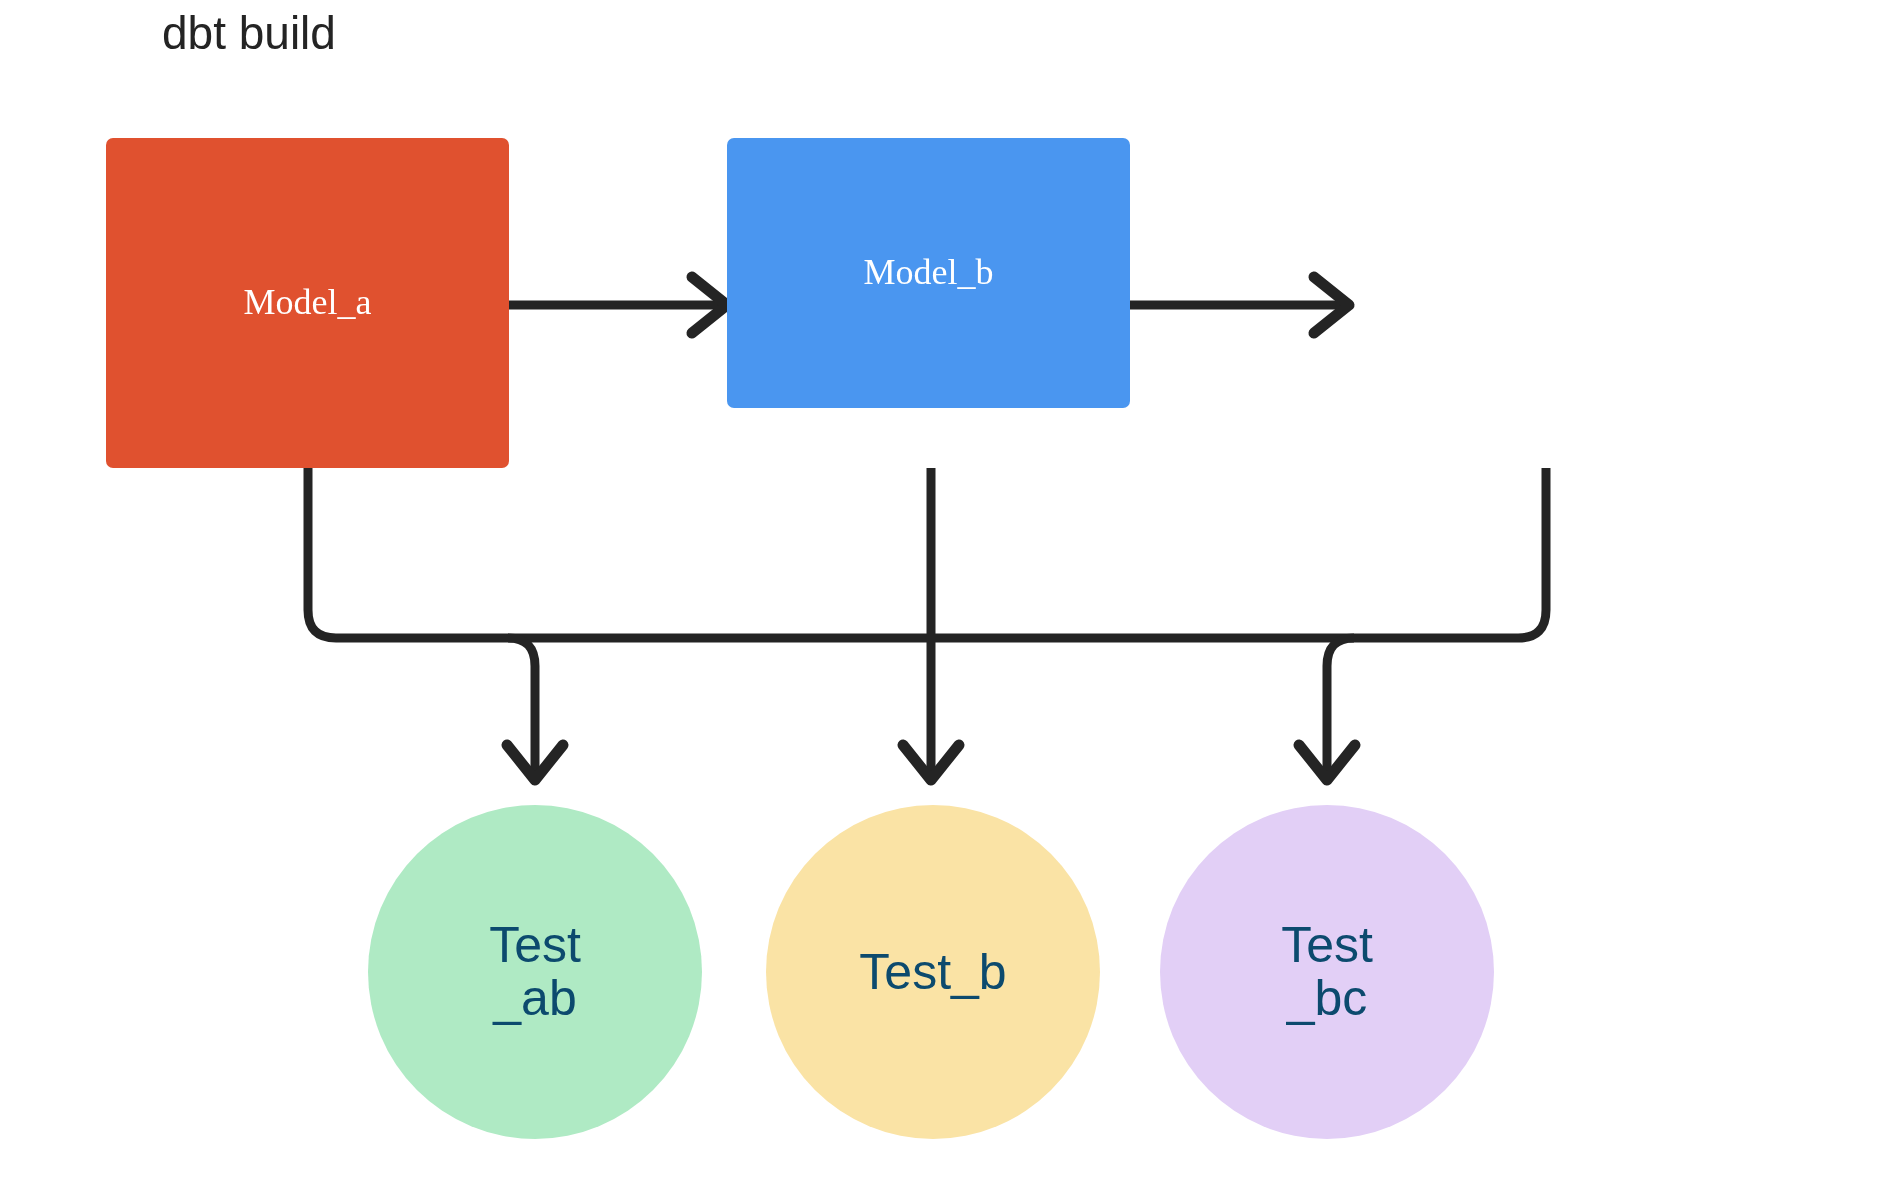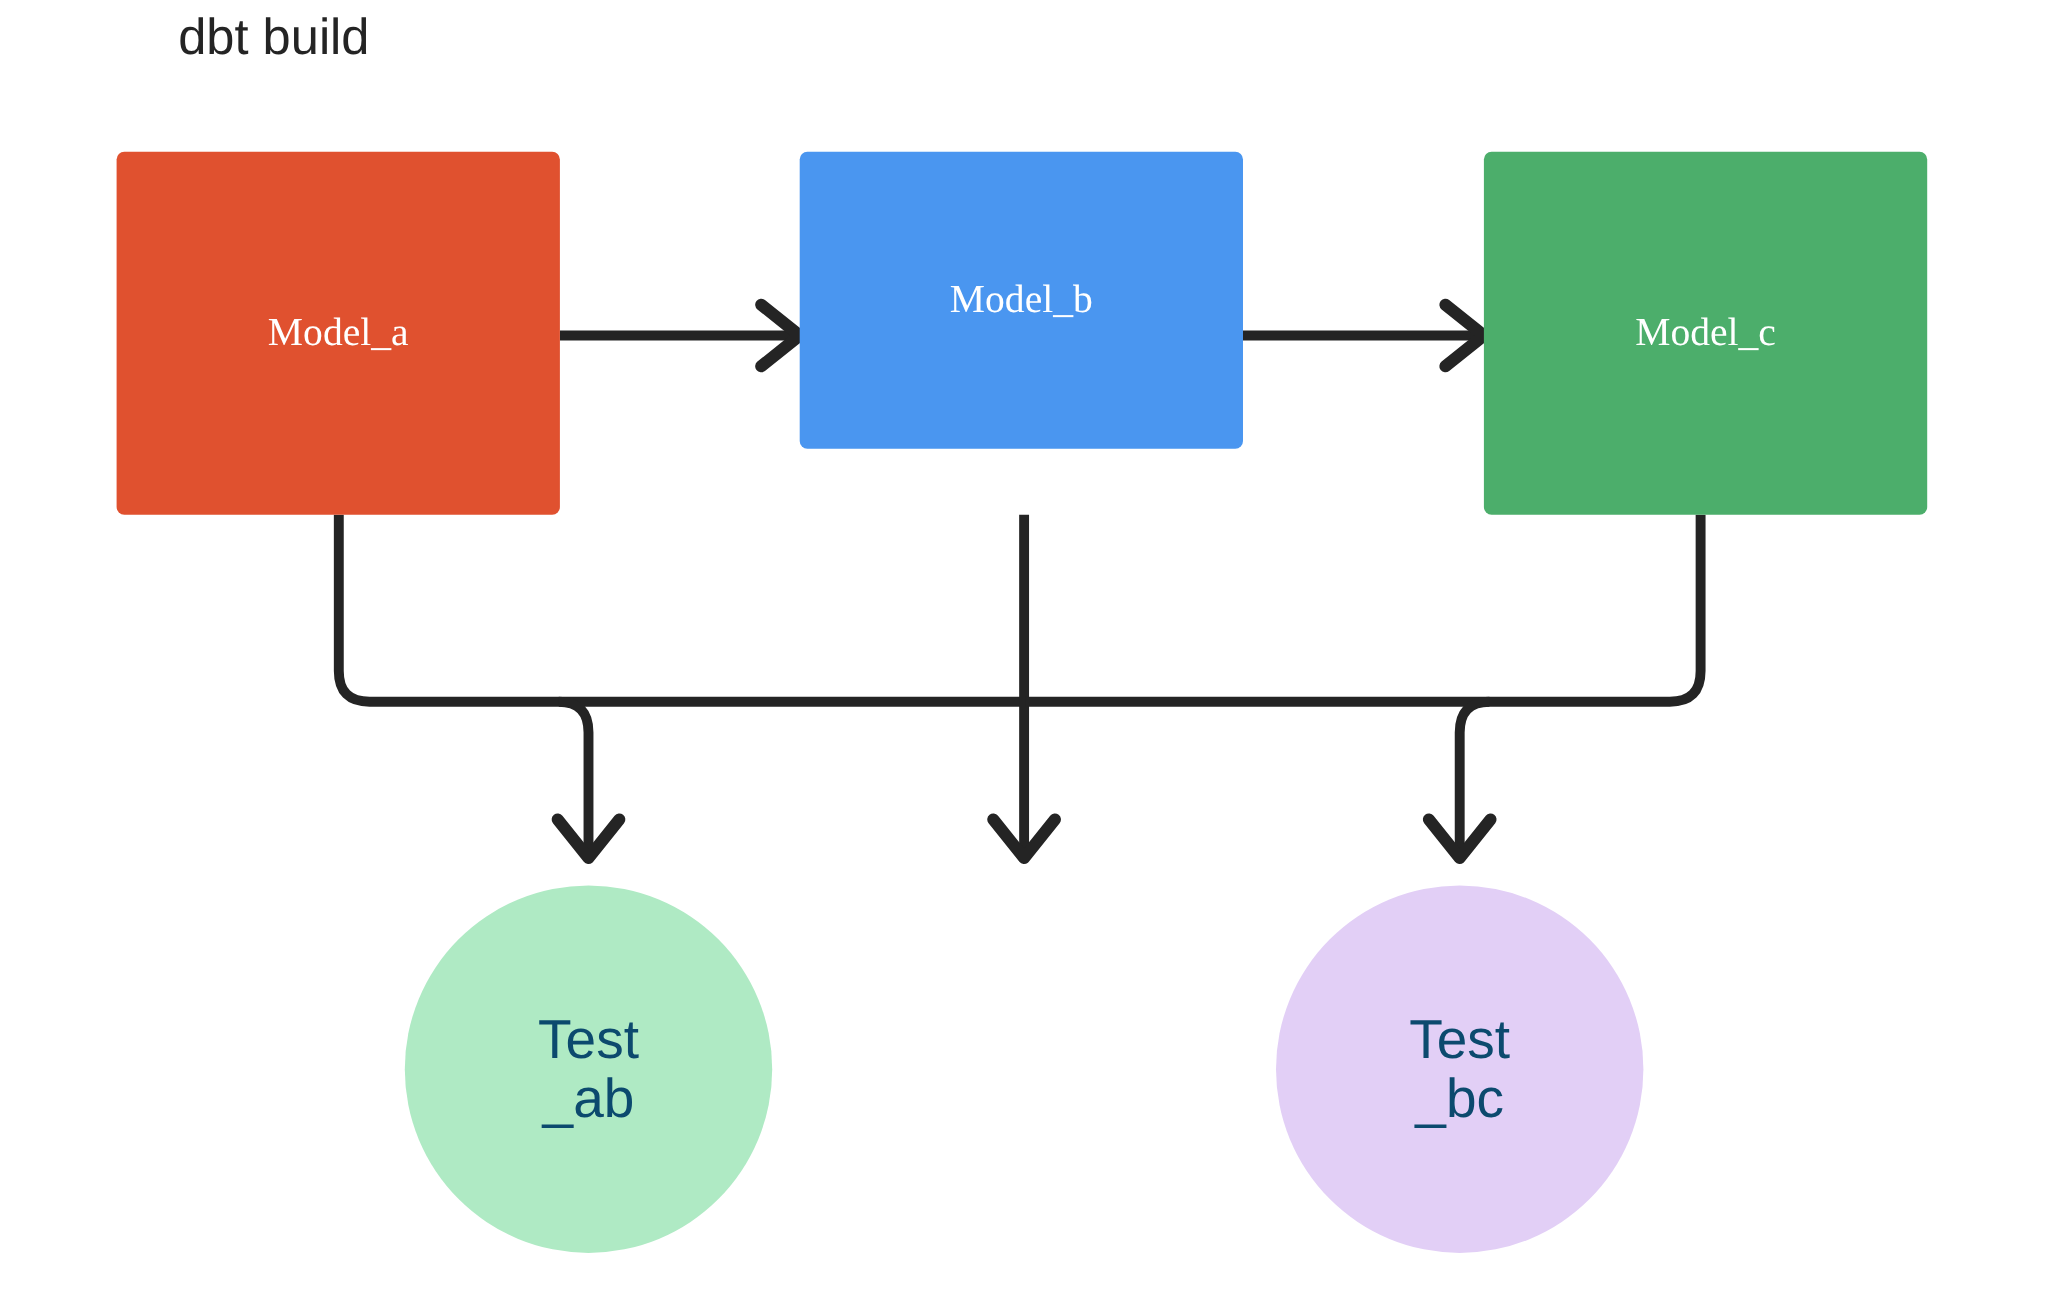--- a/index.html
+++ b/index.html
@@ -129,22 +129,22 @@
     <g>
       <path class="edge-line" d="M 1354 638 Q 1327 638 1327 666 L 1327 775"></path>
       <path class="edge-head" d="M 1299 745 L 1327 780 L 1355 745"></path>
     </g>
   </svg>
 
   <div class="model-node" id="node-model-a">Model_a</div>
 
   <div class="model-node" id="node-model-b">Model_b</div>
 
-  <div class="model-node" id="node-model-c">Model_c</div>
 
   <div class="test-node" id="node-test-ab">Test
 _ab</div>
 
+  <div class="test-node" id="node-test-b">Test_b</div>
 
   <div class="test-node" id="node-test-bc">Test
 _bc</div>
 
 </div>
 
 </body></html>

